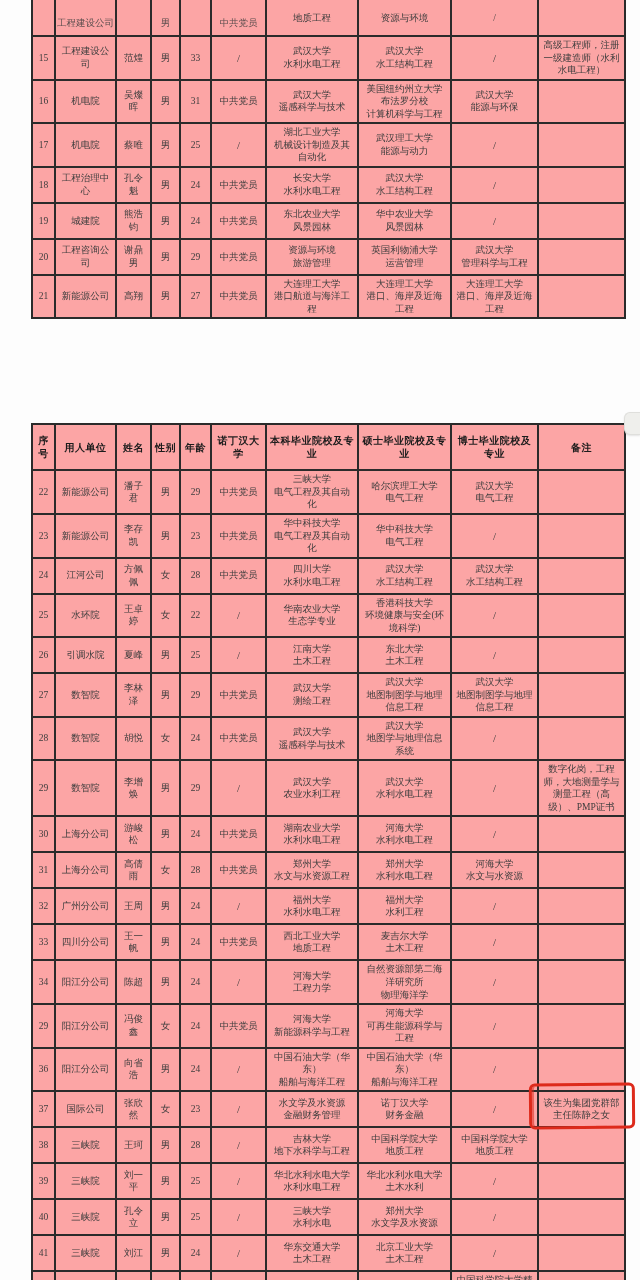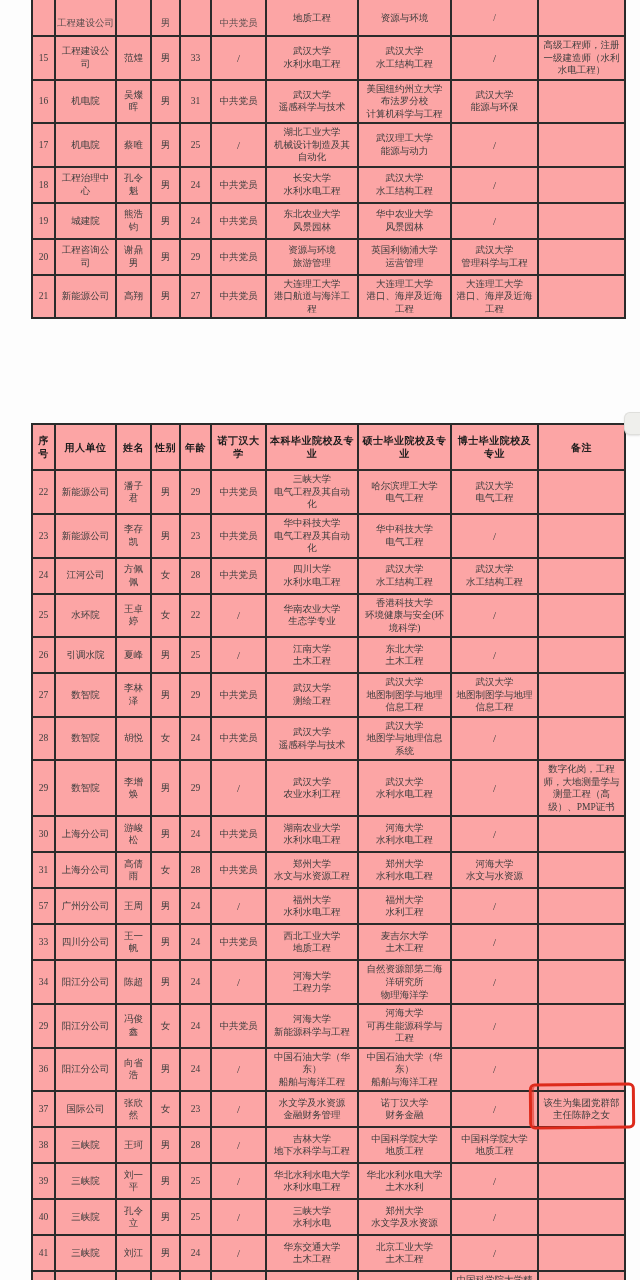--- a/index.html
+++ b/index.html
@@ -349,21 +349,21 @@
           <td class=""><span>中共党员</span></td>
           <td class=""><span>郑州大学
 水文与水资源工程</span></td>
           <td class=""><span>郑州大学
 水利水电工程</span></td>
           <td class=""><span>河海大学
 水文与水资源</span></td>
           <td class=""><span></span></td>
         </tr>
         <tr>
-          <td class=""><span>57</span></td>
+          <td class=""><span>32</span></td>
           <td class=""><span>广州分公司</span></td>
           <td class=""><span>王周</span></td>
           <td class=""><span>男</span></td>
           <td class=""><span>24</span></td>
           <td class="slash"><span>/</span></td>
           <td class=""><span>福州大学
 水利水电工程</span></td>
           <td class=""><span>福州大学
 水利工程</span></td>
           <td class="slash"><span>/</span></td>

